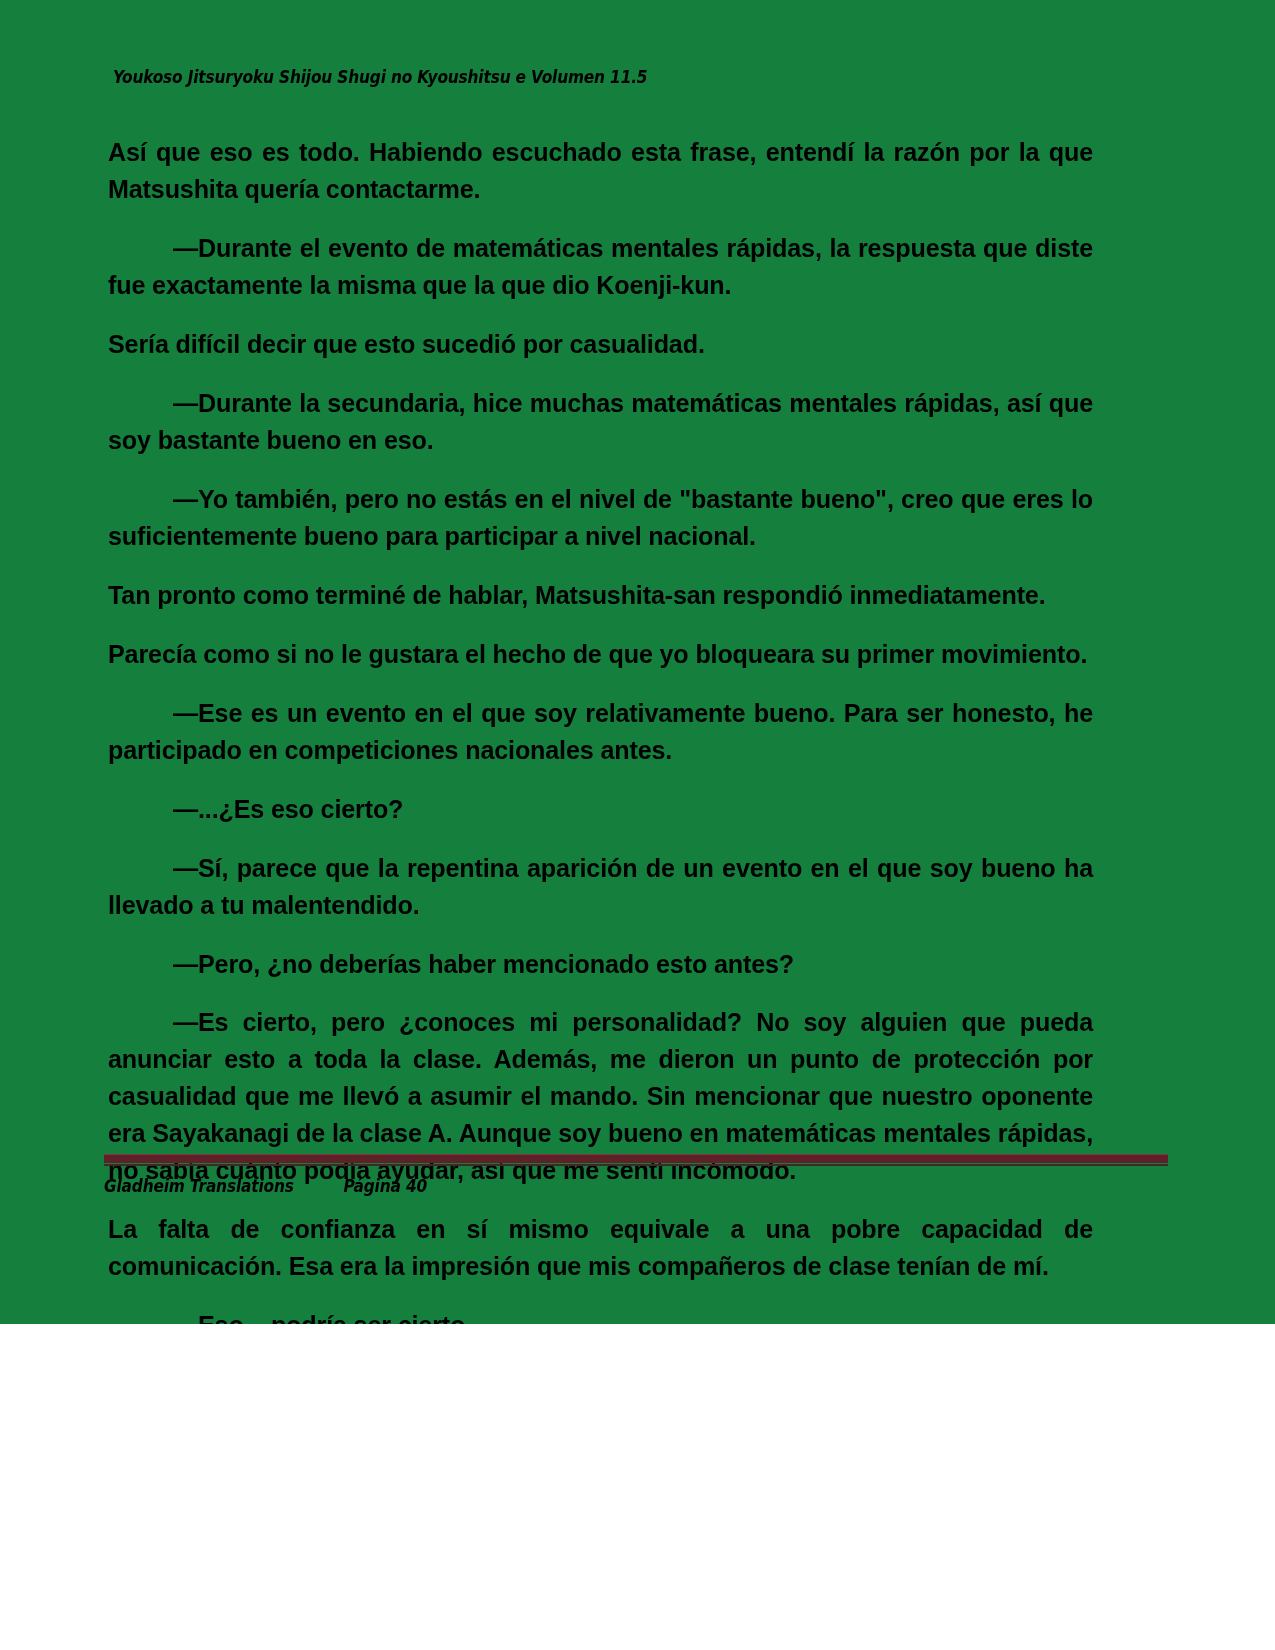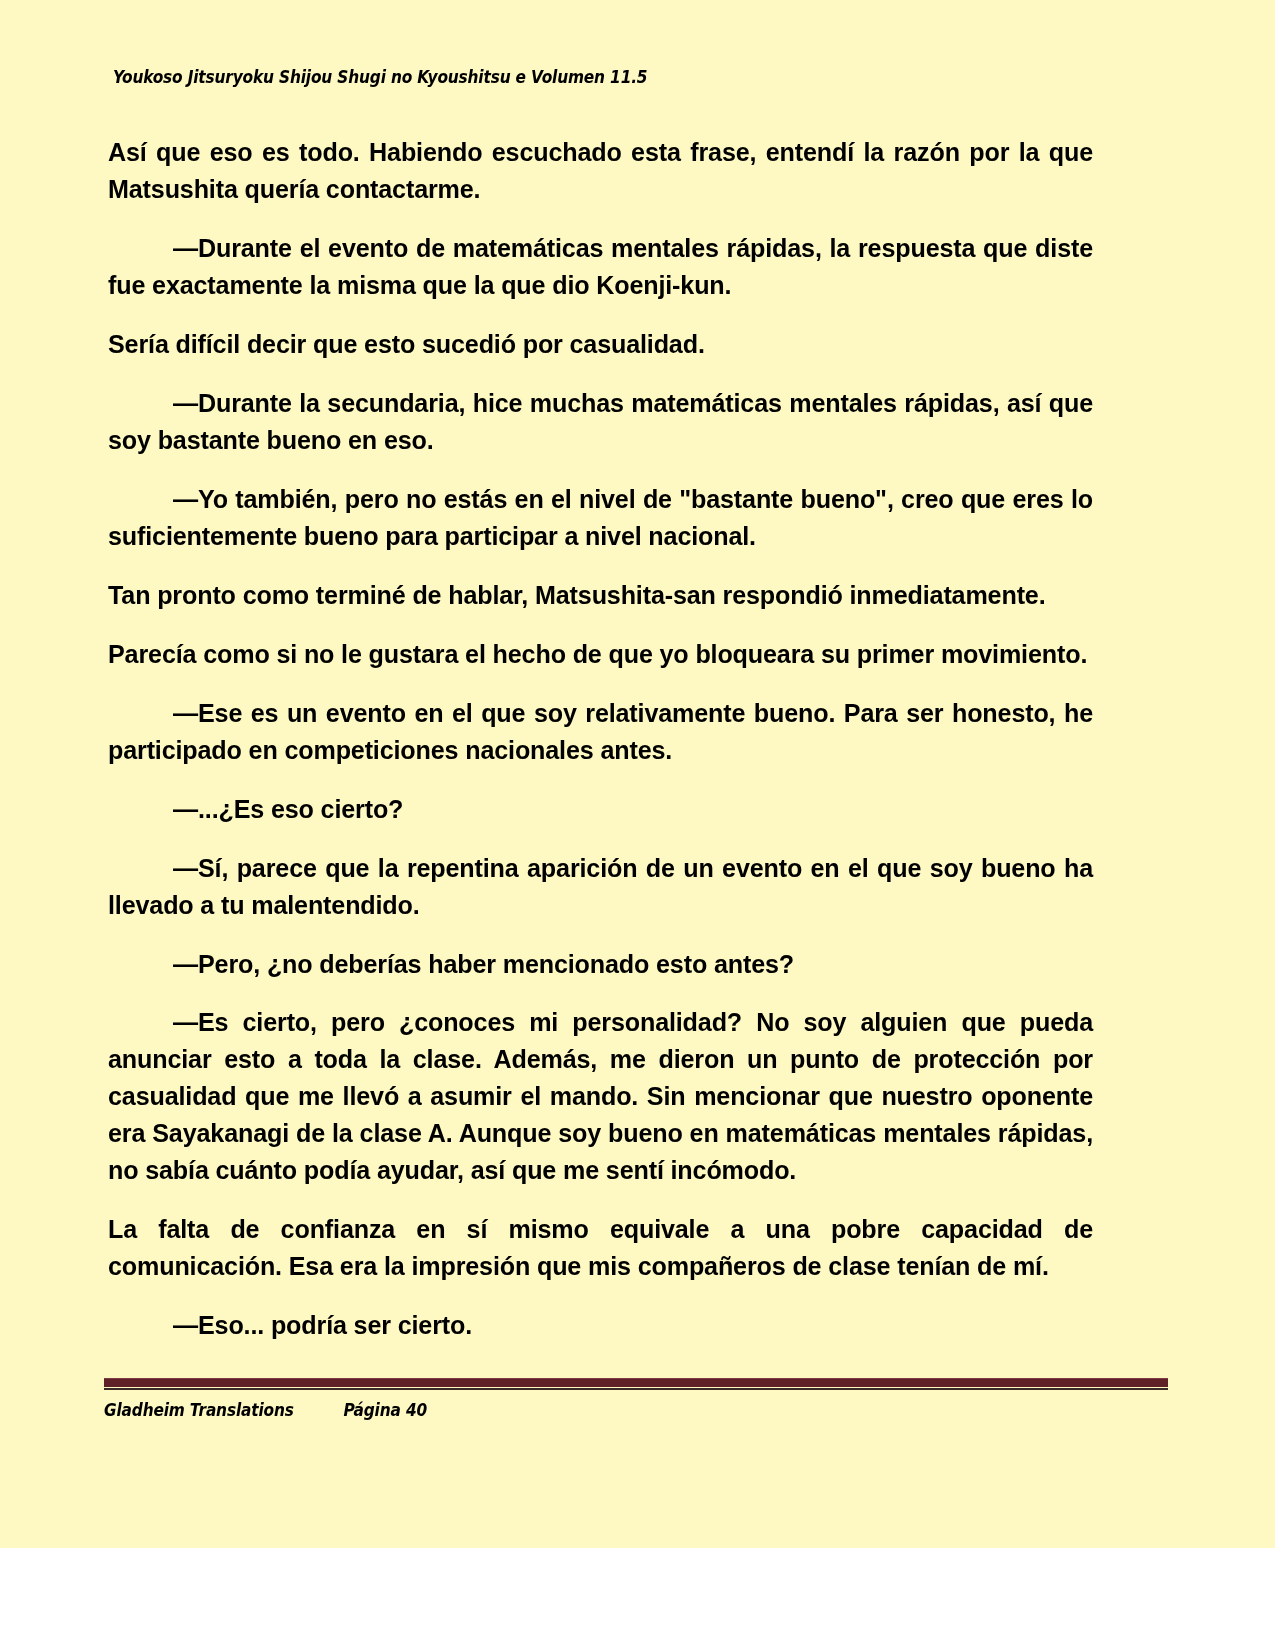--- a/index.html
+++ b/index.html
@@ -11,23 +11,23 @@
     width: 1275px;
     height: 1650px;
     font-family: "Liberation Sans", sans-serif;
     color: #000000;
     -webkit-font-smoothing: antialiased;
   }
 
   .page {
     position: relative;
     width: 1275px;
-    height: 1548px;
+    height: 1324px;
     box-sizing: border-box;
-    background: #fef9c3;
+    background: #15803d;
     overflow: hidden;
   }
 
   
   .page-header {
     position: absolute;
     top: 68px;
     left: 113px;
     width: 1048px;
     height: 28px;

